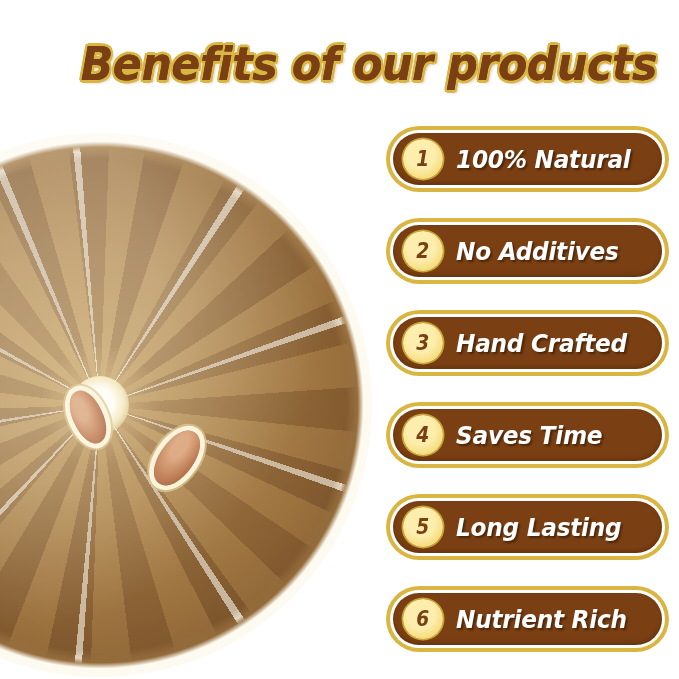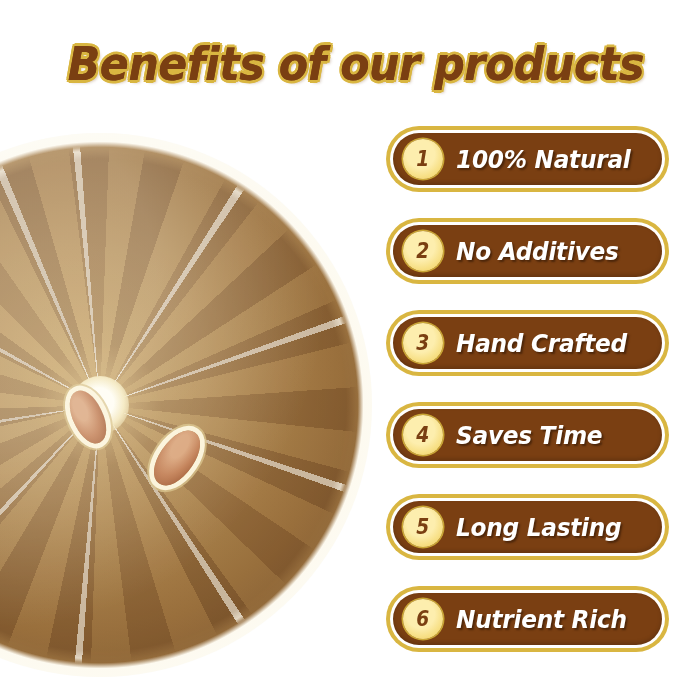--- a/index.html
+++ b/index.html
@@ -9,21 +9,21 @@
     font-family:"Liberation Sans", sans-serif;
     overflow:hidden;
     position:relative;
   }
 
   
   #title-bar{
     position:absolute;
     left:0; top:33px;
     width:679px; height:62px;
-    display:flex; align-items:center; justify-content:center;padding-left:32px;
+    display:flex; align-items:center; justify-content:flex-end;padding-left:32px;
   }
   #page-title{
     font-family:"DejaVu Sans", sans-serif;
     font-size:46px;
     font-weight:bold;
     font-style:italic;
     letter-spacing:-0.5px;
     line-height:1;
     transform:scaleX(0.93);
     transform-origin:center;

